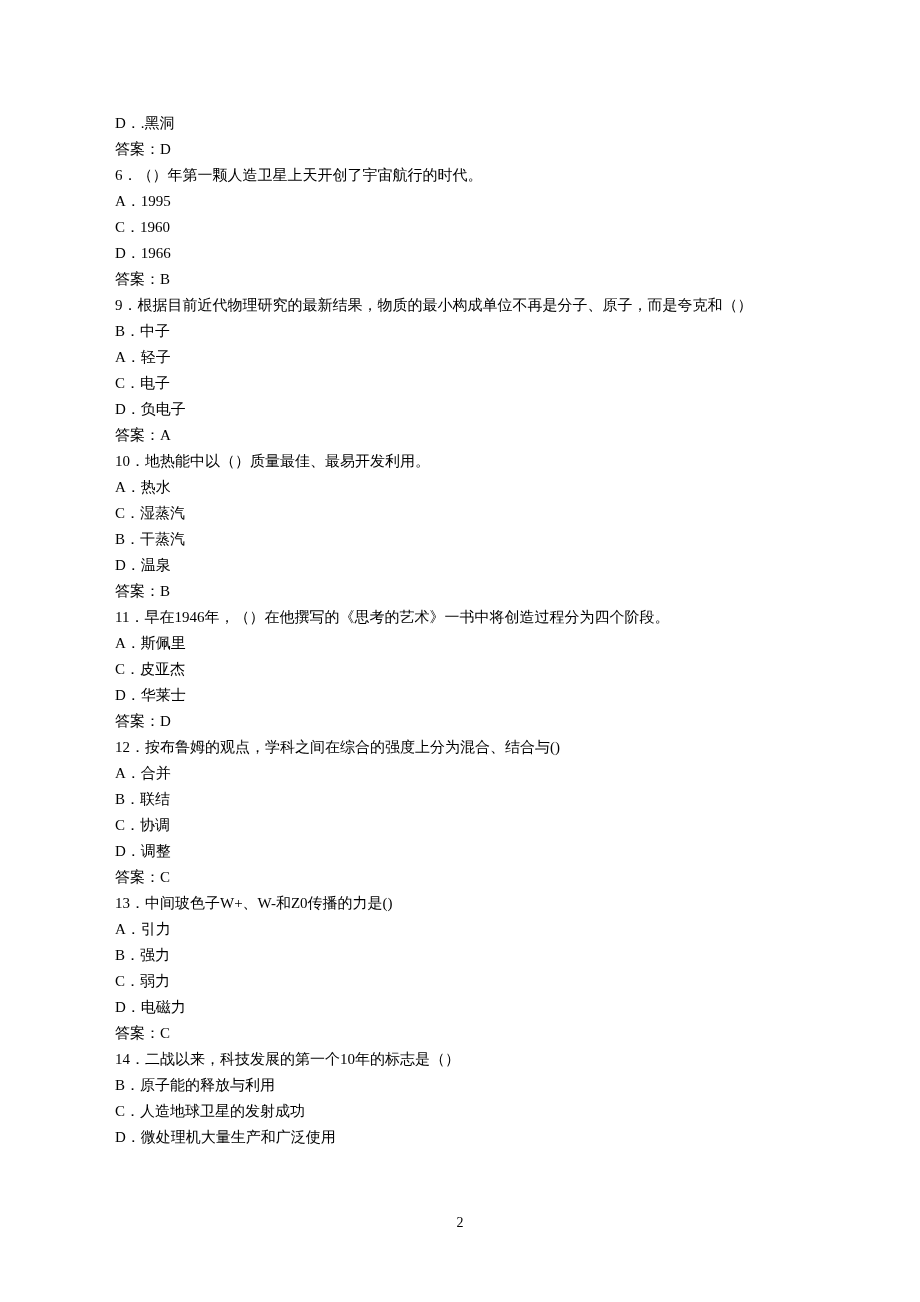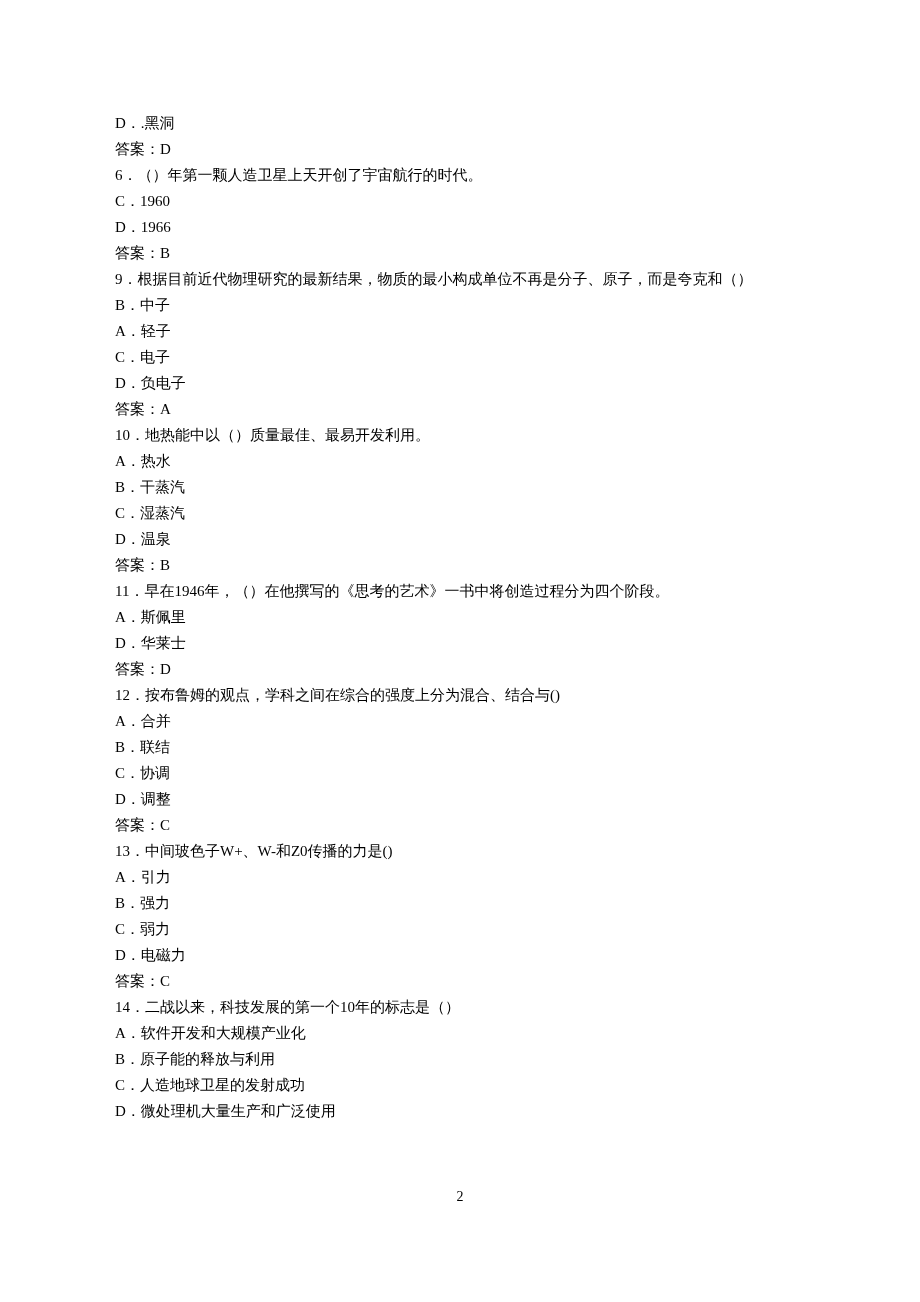--- a/index.html
+++ b/index.html
@@ -27,51 +27,52 @@
   }
 </style>
 </head>
 <body>
 
 <div class="page">
   <div id="body-lines">
       <div class="line">D．.黑洞</div>
       <div class="line">答案：D</div>
       <div class="line">6．（）年第一颗人造卫星上天开创了宇宙航行的时代。</div>
+      <div class="line">A．1995</div>
       <div class="line">C．1960</div>
       <div class="line">D．1966</div>
       <div class="line">答案：B</div>
       <div class="line">9．根据目前近代物理研究的最新结果，物质的最小构成单位不再是分子、原子，而是夸克和（）</div>
       <div class="line">B．中子</div>
       <div class="line">A．轻子</div>
       <div class="line">C．电子</div>
       <div class="line">D．负电子</div>
       <div class="line">答案：A</div>
       <div class="line">10．地热能中以（）质量最佳、最易开发利用。</div>
       <div class="line">A．热水</div>
+      <div class="line">C．湿蒸汽</div>
       <div class="line">B．干蒸汽</div>
-      <div class="line">C．湿蒸汽</div>
       <div class="line">D．温泉</div>
       <div class="line">答案：B</div>
       <div class="line">11．早在1946年，（）在他撰写的《思考的艺术》一书中将创造过程分为四个阶段。</div>
       <div class="line">A．斯佩里</div>
+      <div class="line">C．皮亚杰</div>
       <div class="line">D．华莱士</div>
       <div class="line">答案：D</div>
       <div class="line">12．按布鲁姆的观点，学科之间在综合的强度上分为混合、结合与()</div>
       <div class="line">A．合并</div>
       <div class="line">B．联结</div>
       <div class="line">C．协调</div>
       <div class="line">D．调整</div>
       <div class="line">答案：C</div>
       <div class="line">13．中间玻色子W+、W-和Z0传播的力是()</div>
       <div class="line">A．引力</div>
       <div class="line">B．强力</div>
       <div class="line">C．弱力</div>
       <div class="line">D．电磁力</div>
       <div class="line">答案：C</div>
       <div class="line">14．二战以来，科技发展的第一个10年的标志是（）</div>
-      <div class="line">A．软件开发和大规模产业化</div>
       <div class="line">B．原子能的释放与利用</div>
       <div class="line">C．人造地球卫星的发射成功</div>
       <div class="line">D．微处理机大量生产和广泛使用</div>
     </div>
   <div class="page-number">2</div>
 </div>
 
 </body></html>

